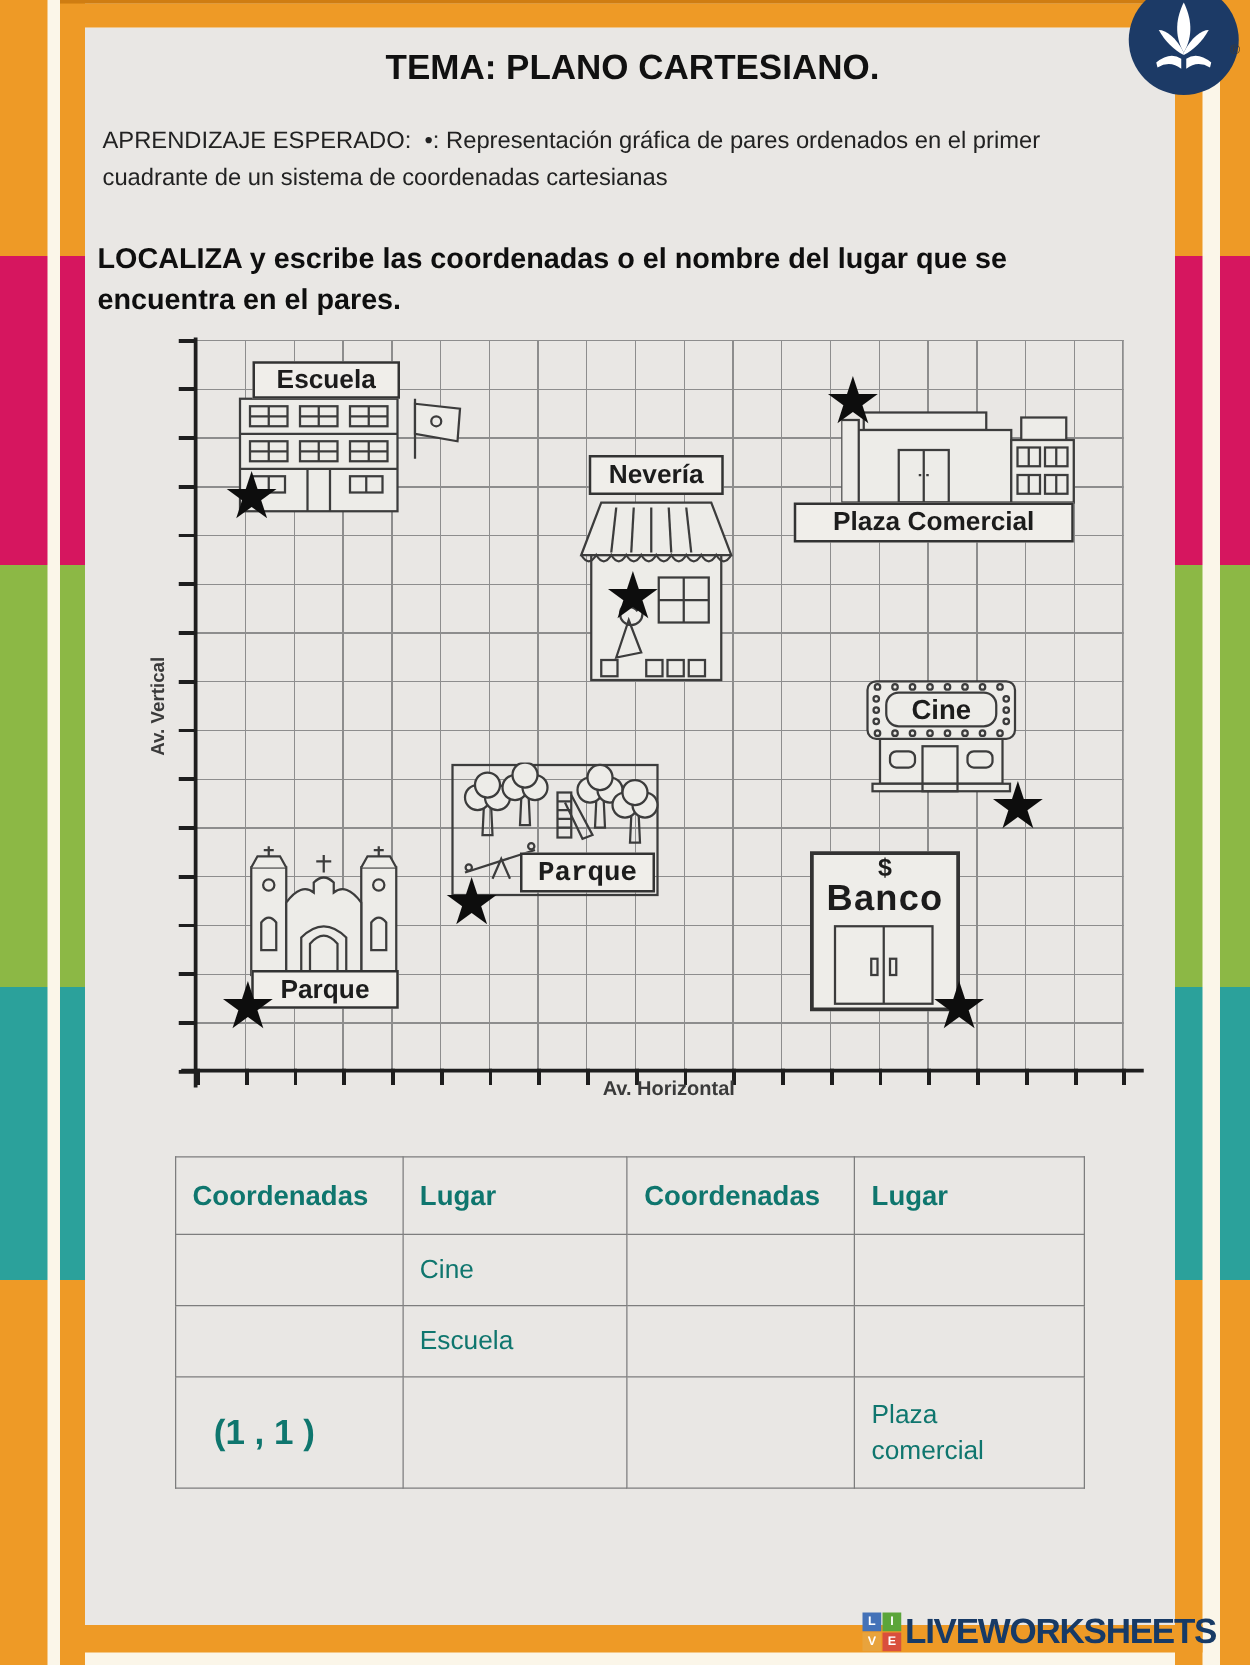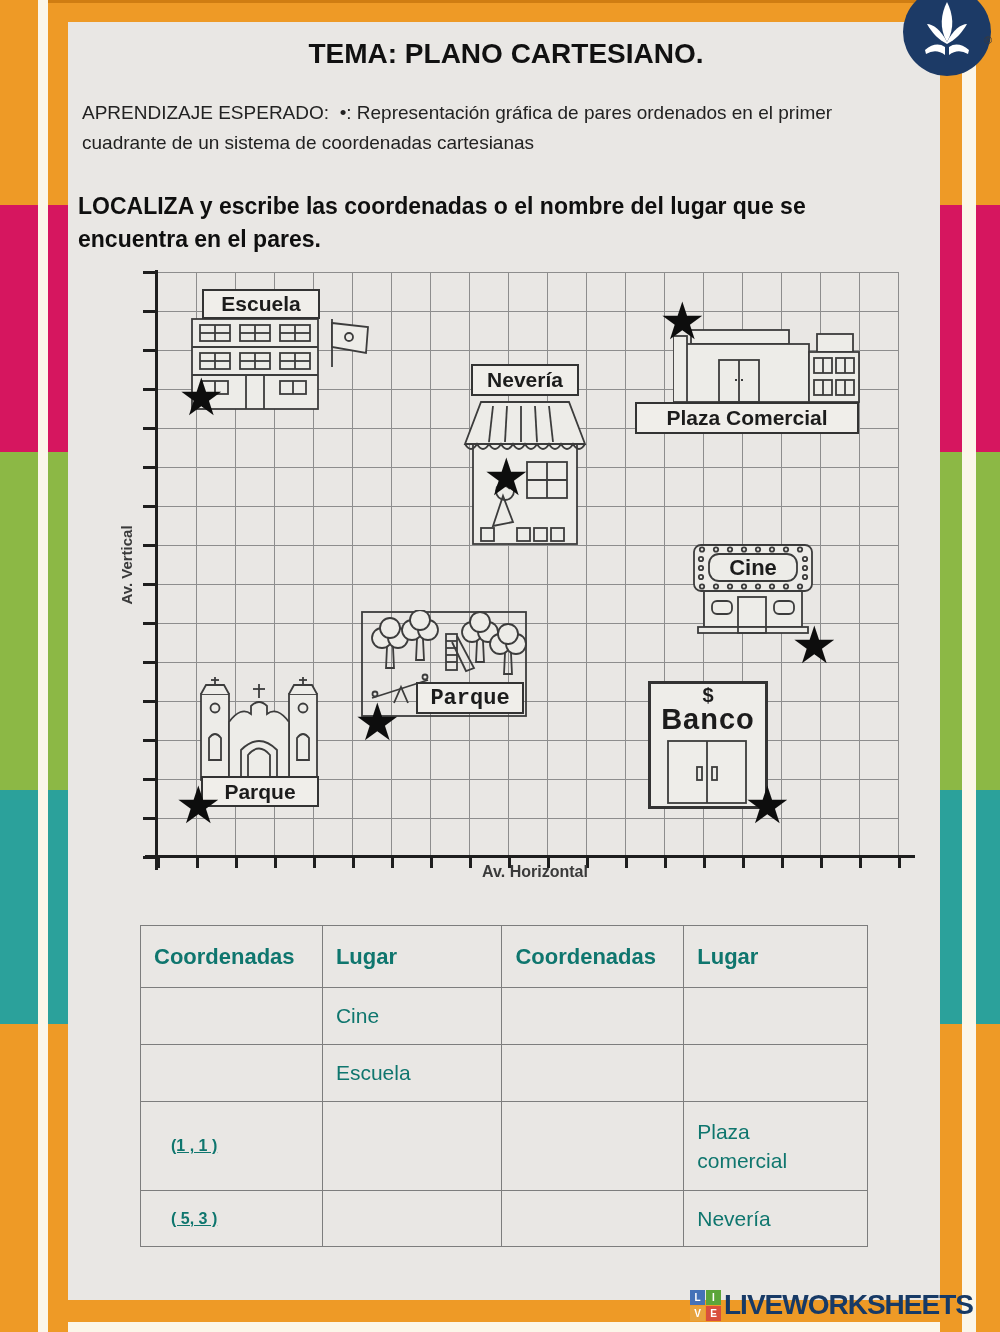--- a/index.html
+++ b/index.html
@@ -94,21 +94,21 @@
   #banco-dollar { position:absolute; left:0; top:3px; width:120px; text-align:center;
     font-size:20px; font-weight:bold; color:#1c1c1c; }
   #banco-name { position:absolute; left:0; top:22px; width:120px; text-align:center;
     font-size:29px; font-weight:bold; letter-spacing:1px; color:#1c1c1c; }
 
   
   #answers { position:absolute; left:140px; top:925px; width:728px; border-collapse:collapse; z-index:2; }
   #answers td { border:1.6px solid #7d7d7d; font-size:21px; color:#0f766e;
     padding:4px 6px 4px 13px; vertical-align:middle; }
   #answers tr.hdr td { font-size:22px; font-weight:bold; height:62px; }
-  #answers td.coord { font-weight:bold; font-size:16px; padding-left:30px;text-decoration:underline; }
+  #answers td.coord { font-weight:bold; font-size:28px; padding-left:30px; }
   #answers col.c1 { width:182px; } #answers col.c2 { width:180px; }
   #answers col.c3 { width:182px; } #answers col.c4 { width:184px; }
   .wrapnarrow { width:112px; line-height:1.4; }
 
   
   #footer-logo { position:absolute; left:690px; top:1284px; height:42px; z-index:6;
     display:flex; align-items:center; }
   #live-icon { display:grid; grid-template-columns:15px 15px; grid-template-rows:15px 15px;
     gap:1px; margin-right:3px; }
   .live-sq { width:15px; height:15px; color:#fff; font-size:10px; font-weight:bold;
@@ -386,26 +386,20 @@
       <td></td>
     </tr>
     <tr style="height:89px;">
       <td class="coord">(1 , 1 )</td>
       <td></td>
       <td class="coord"></td>
       <td>
             <div class="wrapnarrow">Plaza comercial</div>
           </td>
     </tr>
-    <tr style="height:56px;">
-      <td class="coord">( 5, 3 )</td>
-      <td></td>
-      <td class="coord"></td>
-      <td>Nevería</td>
-    </tr>
   </tbody>
     </table>
 
   <div id="footer-logo">
     <div id="live-icon">
       <div class="live-sq" style="background:#4472b8;">L</div>
       <div class="live-sq" style="background:#5ba53a;">I</div>
       <div class="live-sq" style="background:#e8a33d;">V</div>
       <div class="live-sq" style="background:#d94f3d;">E</div>
     </div>

